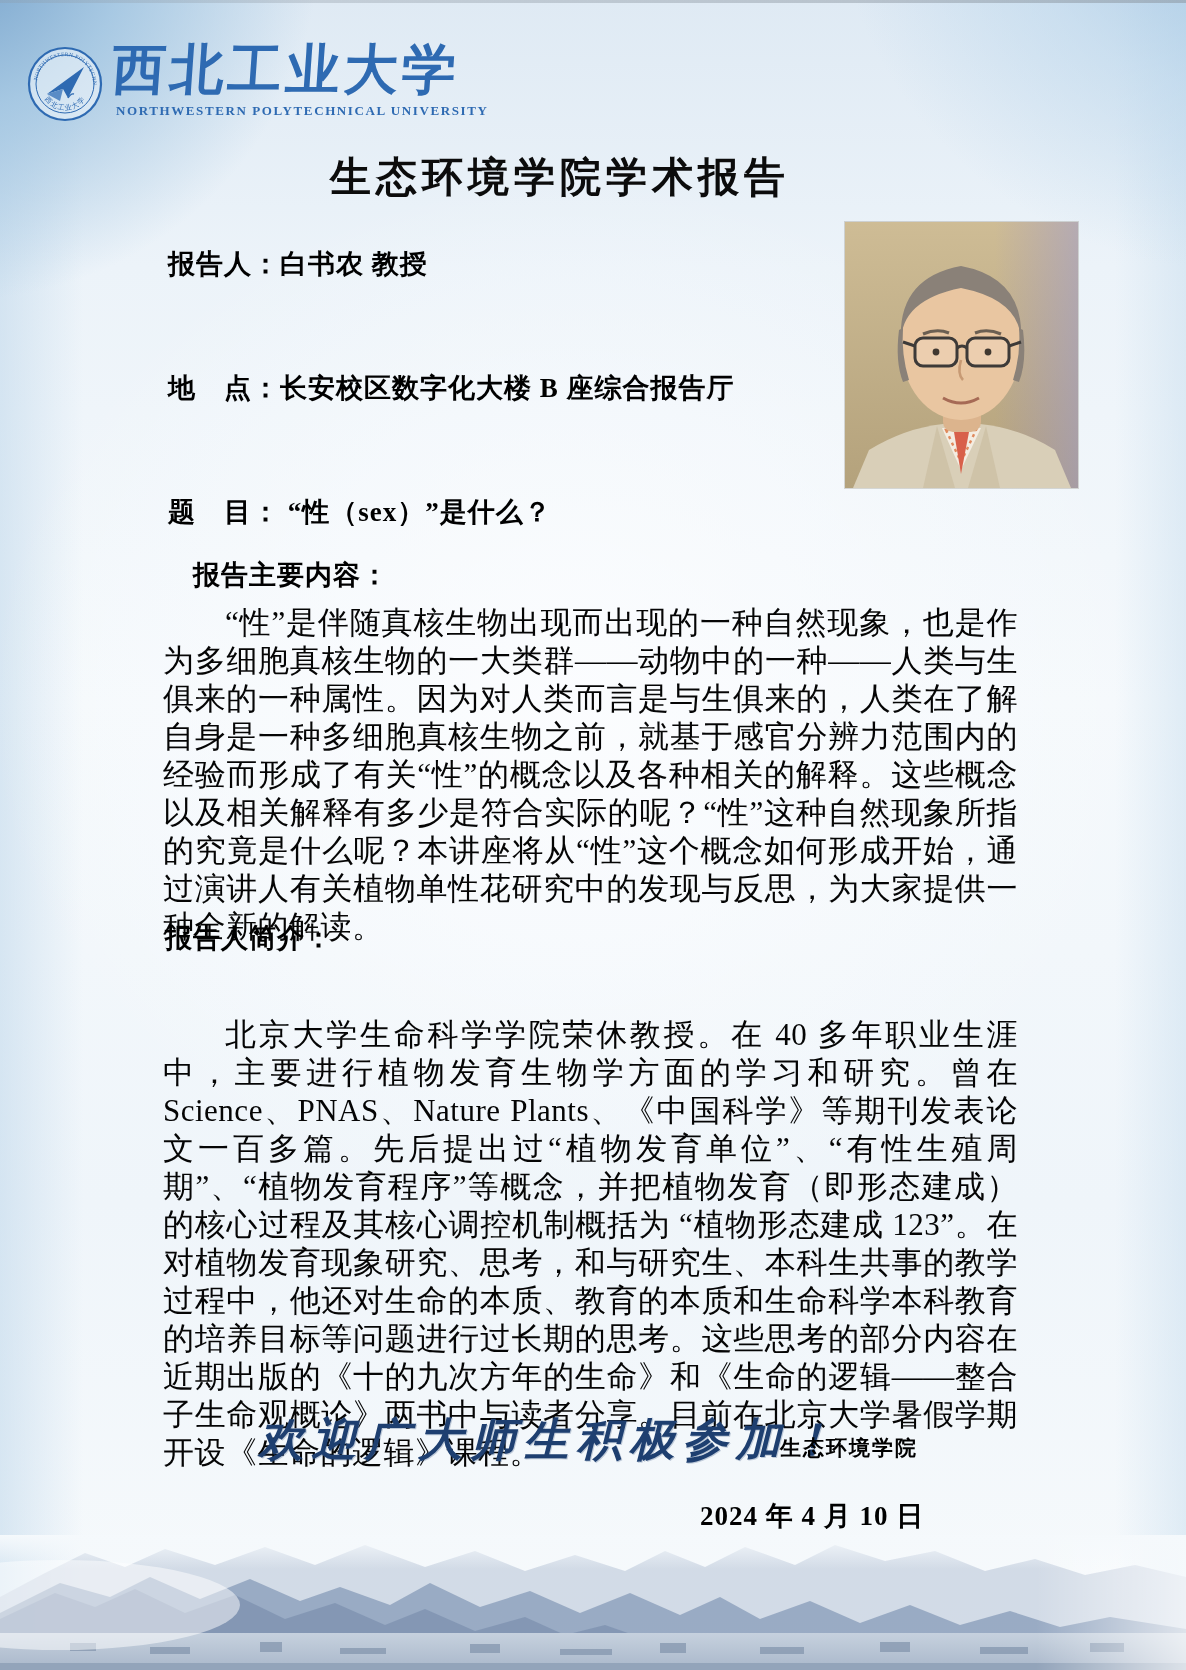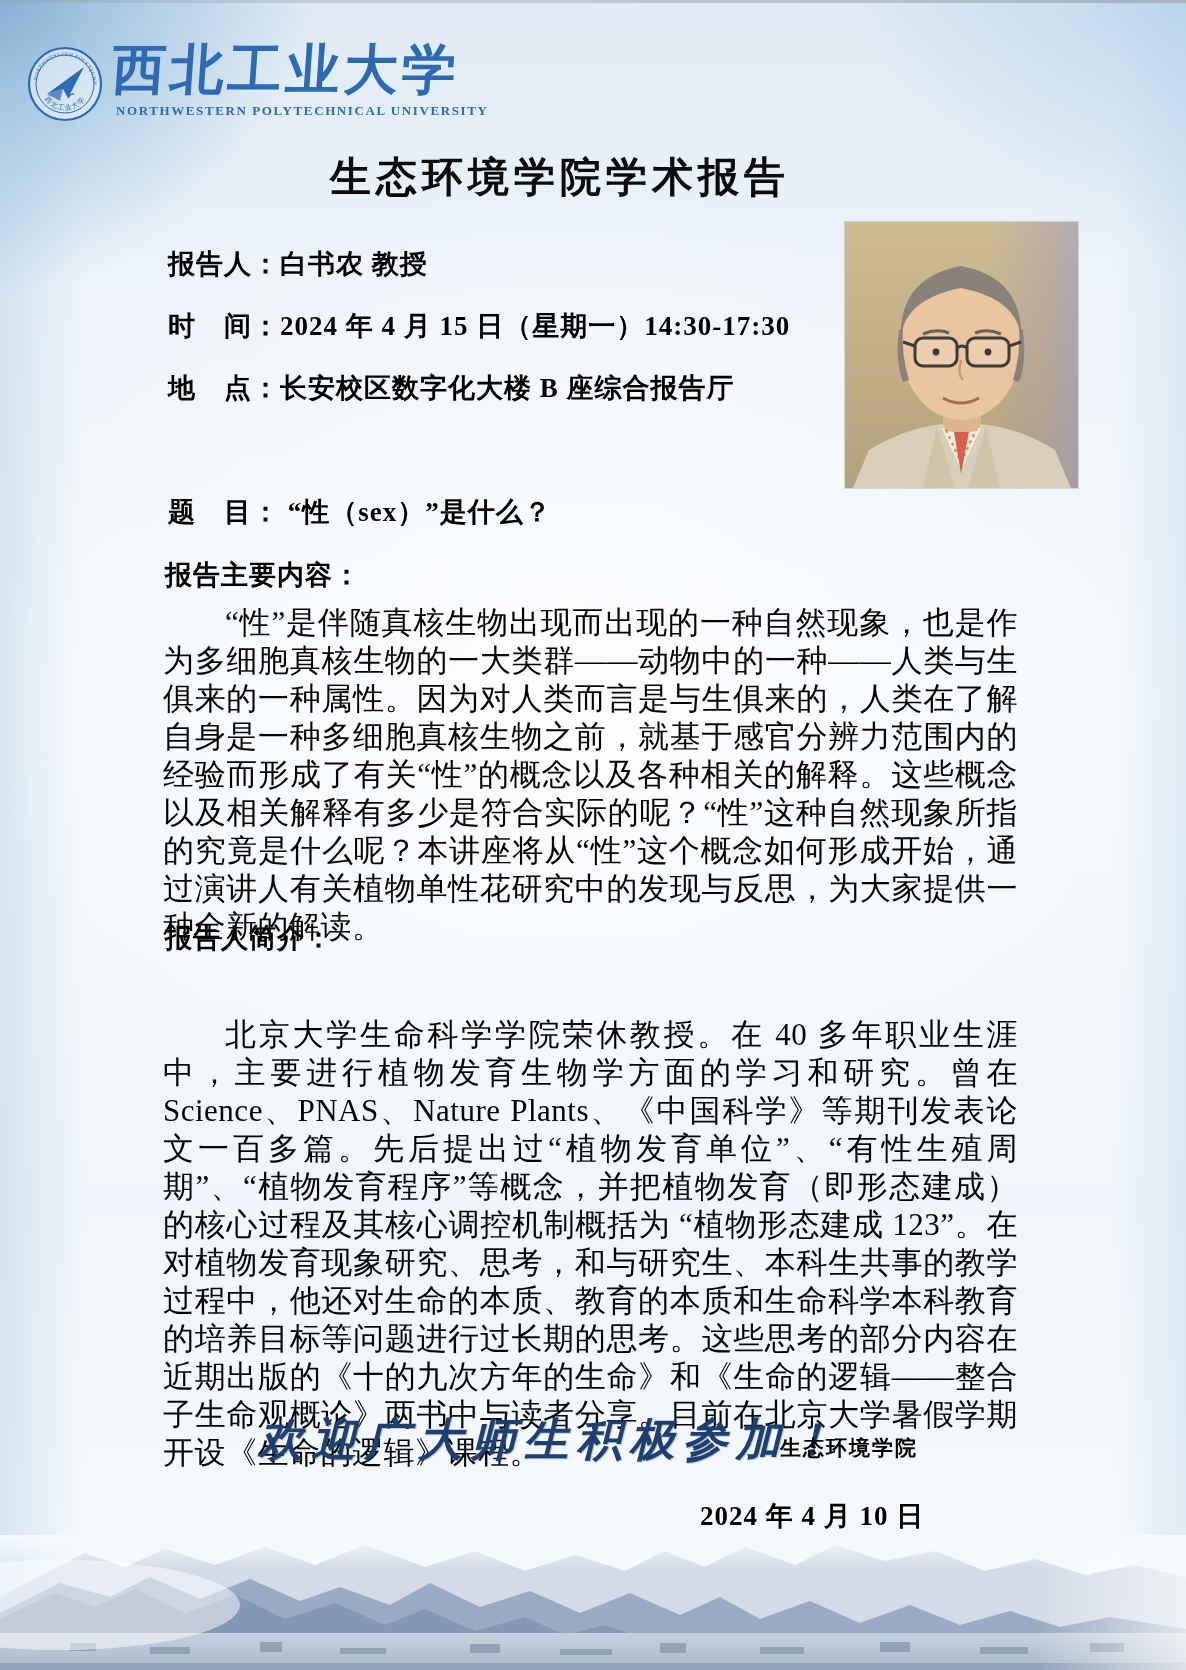--- a/index.html
+++ b/index.html
@@ -47,21 +47,21 @@
     white-space:nowrap;letter-spacing:1px;
   }
   .info-speaker{top:246px;}
   .info-time{top:308px;}
   .info-location{top:370px;}
   .info-topic{top:494px;}
   .sec-heading{
     position:absolute;left:165px;
     font-size:27px;font-weight:700;color:#000;letter-spacing:1px;
   }
-  .abstract-heading{top:557px;}
+  .abstract-heading{top:557px;margin-left:28px;}
   .bio-heading{top:920px;}
   .body-para{
     position:absolute;left:163px;width:855px;
     font-size:31px;line-height:38px;color:#050505;
     text-align:justify;text-indent:2em;letter-spacing:.5px;
   }
   .abstract-para{top:604px;}
   .bio-para{top:1016px;}
   
   .photo{position:absolute;left:845px;top:222px;width:233px;height:266px;
@@ -112,23 +112,20 @@
   </svg>
 
   <div class="logotype-zh">西北工业大学</div>
   <div class="logotype-en">NORTHWESTERN POLYTECHNICAL UNIVERSITY</div>
 
   <div class="doc-title">生态环境学院学术报告</div>
 
   <div class="info-line info-speaker">
     <span>报告人：</span><span>白书农 教授</span>
   </div>
-  <div class="info-line info-time">
-    <span>时　间：</span><span>2024 年 4 月 15 日（星期一）14:30-17:30</span>
-  </div>
   <div class="info-line info-topic">
     <span>题　目：</span>&nbsp;<span>“性（sex）”是什么？</span>
   </div>
   <div class="info-line info-location">
     <span>地　点：</span><span>长安校区数字化大楼 B 座综合报告厅</span>
   </div>
 
   <svg class="photo" viewBox="0 0 233 266">
     <defs>
       <linearGradient id="phBg" x1="0" y1="0" x2="0" y2="1">

